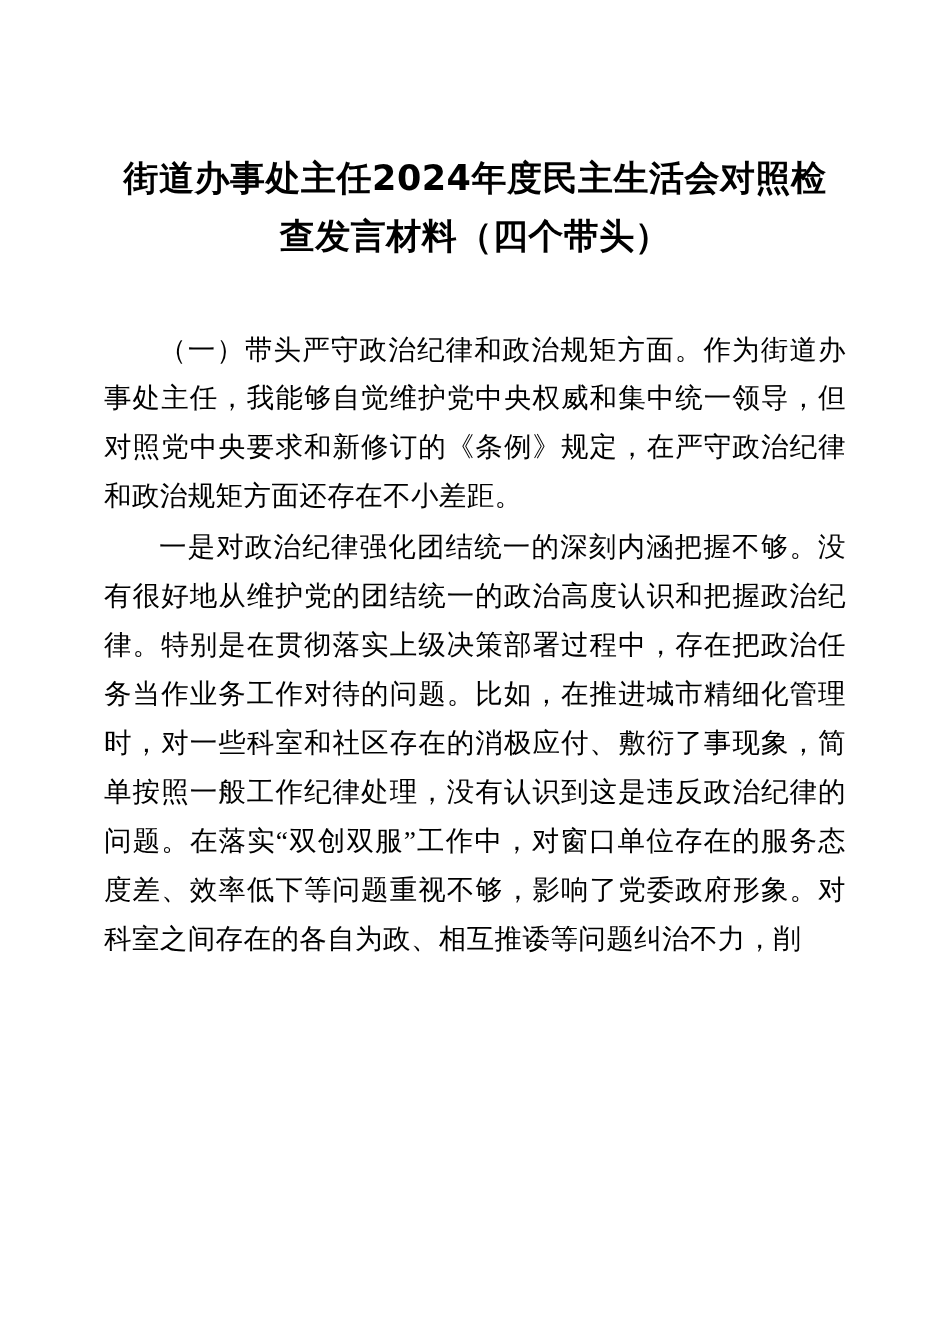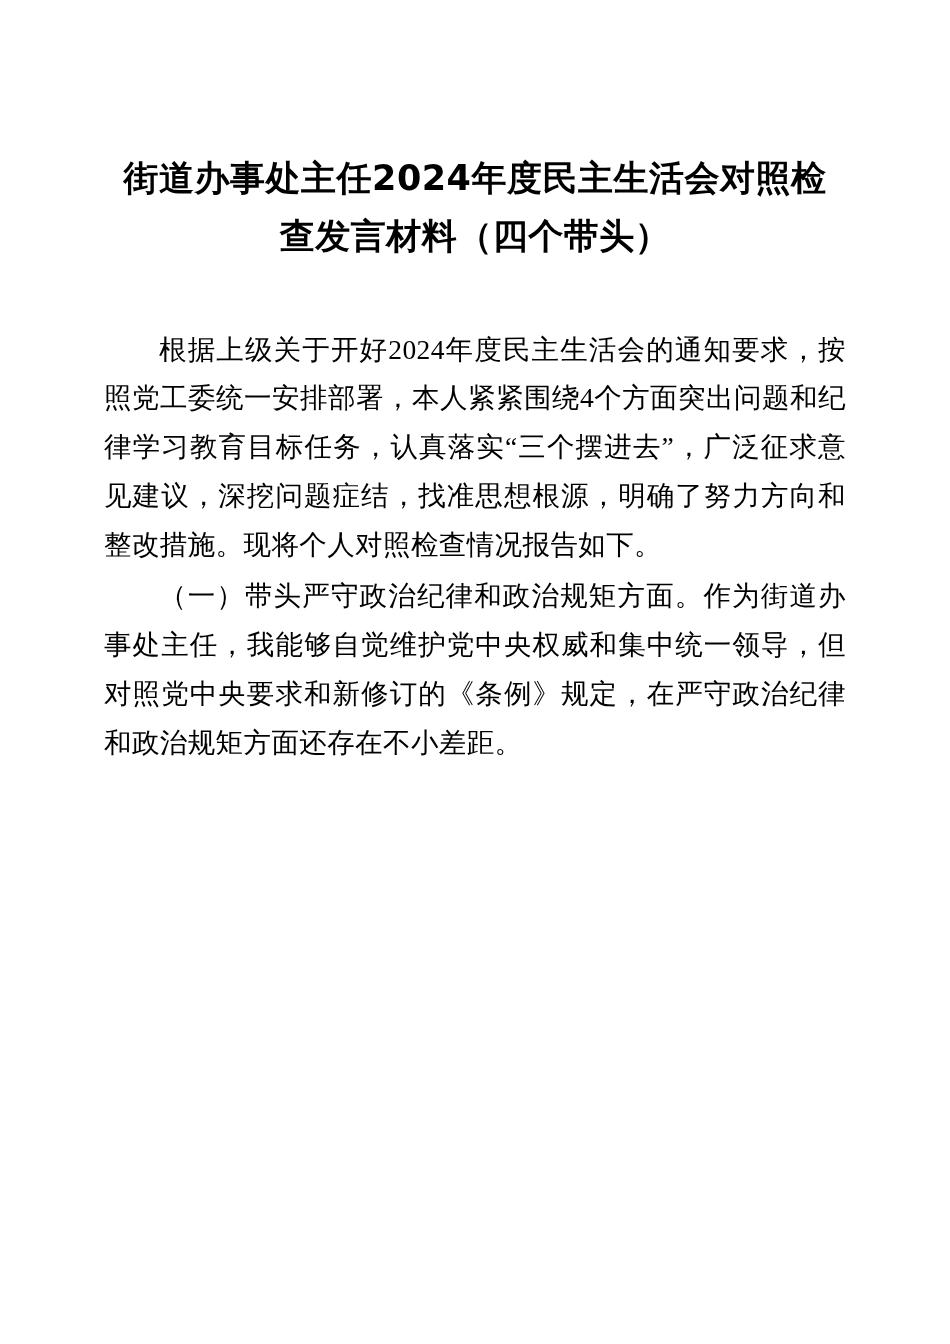--- a/index.html
+++ b/index.html
@@ -54,15 +54,15 @@
     letter-spacing: 0.4px;
   }
 </style>
 </head>
 <body>
 
 <div class="page">
   <h1 class="doc-title">街道办事处主任2024年度民主生活会对照检查发言材料（四个带头）</h1>
   <div class="title-spacer"></div>
 
-  <p class="para">根据上级关于开好2024年度民主生活会的通知要求，按照党工委统一安排部署，本人紧紧围绕4个方面突出问题和纪律学习教育目标任务，认真落实“三个摆进去”，广泛征求意见建议，深挖问题症结，找准思想根源，明确了努力方向和整改措施。现将个人对照检查情况报告如下。</p>
   <p class="para">（一）带头严守政治纪律和政治规矩方面。作为街道办事处主任，我能够自觉维护党中央权威和集中统一领导，但对照党中央要求和新修订的《条例》规定，在严守政治纪律和政治规矩方面还存在不小差距。</p>
+  <p class="para">一是对政治纪律强化团结统一的深刻内涵把握不够。没有很好地从维护党的团结统一的政治高度认识和把握政治纪律。特别是在贯彻落实上级决策部署过程中，存在把政治任务当作业务工作对待的问题。比如，在推进城市精细化管理时，对一些科室和社区存在的消极应付、敷衍了事现象，简单按照一般工作纪律处理，没有认识到这是违反政治纪律的问题。在落实“双创双服”工作中，对窗口单位存在的服务态度差、效率低下等问题重视不够，影响了党委政府形象。对科室之间存在的各自为政、相互推诿等问题纠治不力，削</p>
 </div>
 
 </body></html>

